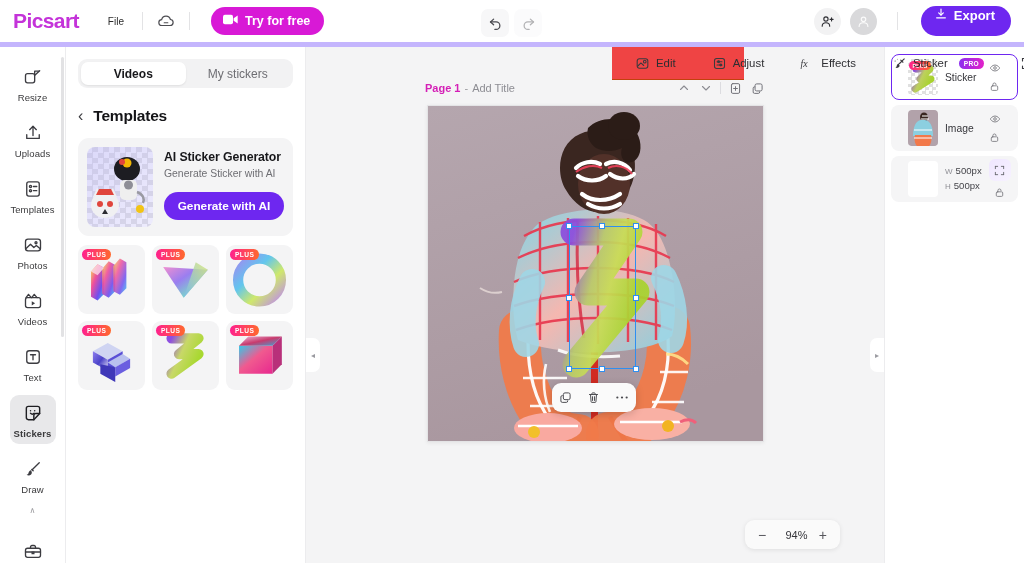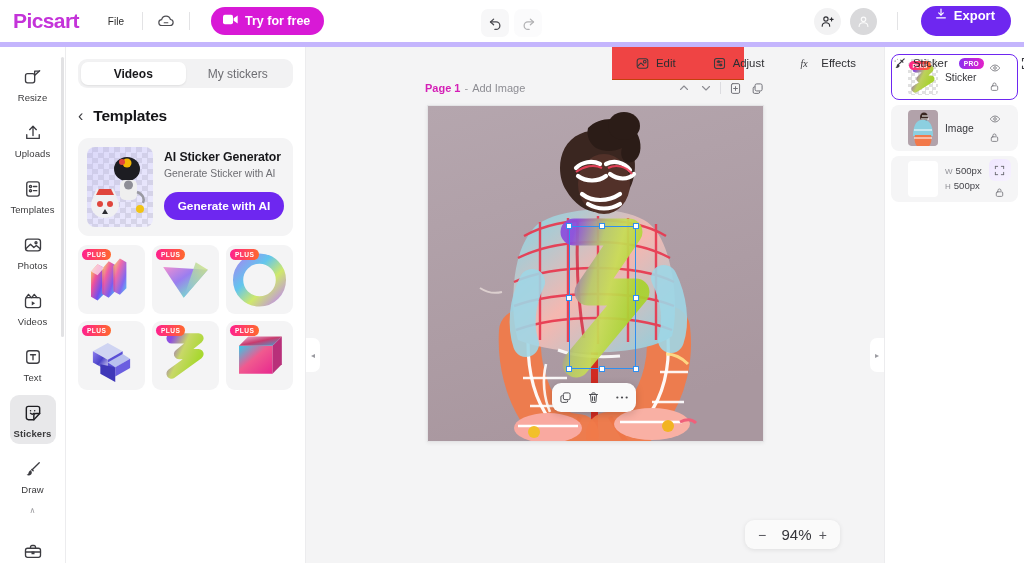--- a/index.html
+++ b/index.html
@@ -171,21 +171,21 @@
   .collapse-tab.left { left:0; border-radius:0 7px 7px 0; }
   .collapse-tab.right { right:0; border-radius:7px 0 0 7px; }
 
   .zoom-bar {
     position:absolute; right:44px; bottom:14px; height:29px; width:95px;
     background:#fafafa; border-radius:9px; display:flex; align-items:center;
     justify-content:space-between; padding:0 13px;
     box-shadow:0 1px 5px rgba(0,0,0,.09);
   }
   .zoom-btn { font-size:14px; color:#56565c; cursor:pointer; line-height:1; user-select:none; }
-  .zoom-val { font-size:15px; color:#35353a;padding-left:8px; }
+  .zoom-val { font-size:11px; color:#35353a;padding-left:8px; }
 
   
   .layers {
     width:140px; flex:0 0 140px; background:#fff; border-left:1px solid #ececee;
     padding:7px 6px; display:flex; flex-direction:column; gap:5px;
   }
   .layer {
     height:46px; background:#f5f5f6; border-radius:8px; display:flex;
     align-items:center; padding:0 16px; gap:7px; position:relative; cursor:pointer;
     border:1.6px solid transparent;
@@ -616,21 +616,21 @@
           </span>
           <span>AI Expand</span>
 
         </div>
 
       </div>
 
       <div class="page-head">
         <span class="page-num">Page 1</span>
         <span class="page-dash">-</span>
-        <span class="page-title">Add Image</span>
+        <span class="page-title">Add Title</span>
         <span class="page-tools">
           <span class="pt-ico">
             <svg width="12" height="12" viewBox="0 0 24 24" fill="none" stroke="#8c8c92" stroke-width="2.2" stroke-linecap="round" stroke-linejoin="round">
                 <path d="M5 15l7-7 7 7"></path>
               </svg>
           </span>
           <span class="pt-ico">
             <svg width="12" height="12" viewBox="0 0 24 24" fill="none" stroke="#8c8c92" stroke-width="2.2" stroke-linecap="round" stroke-linejoin="round">
                 <path d="M5 9l7 7 7-7"></path>
               </svg>

